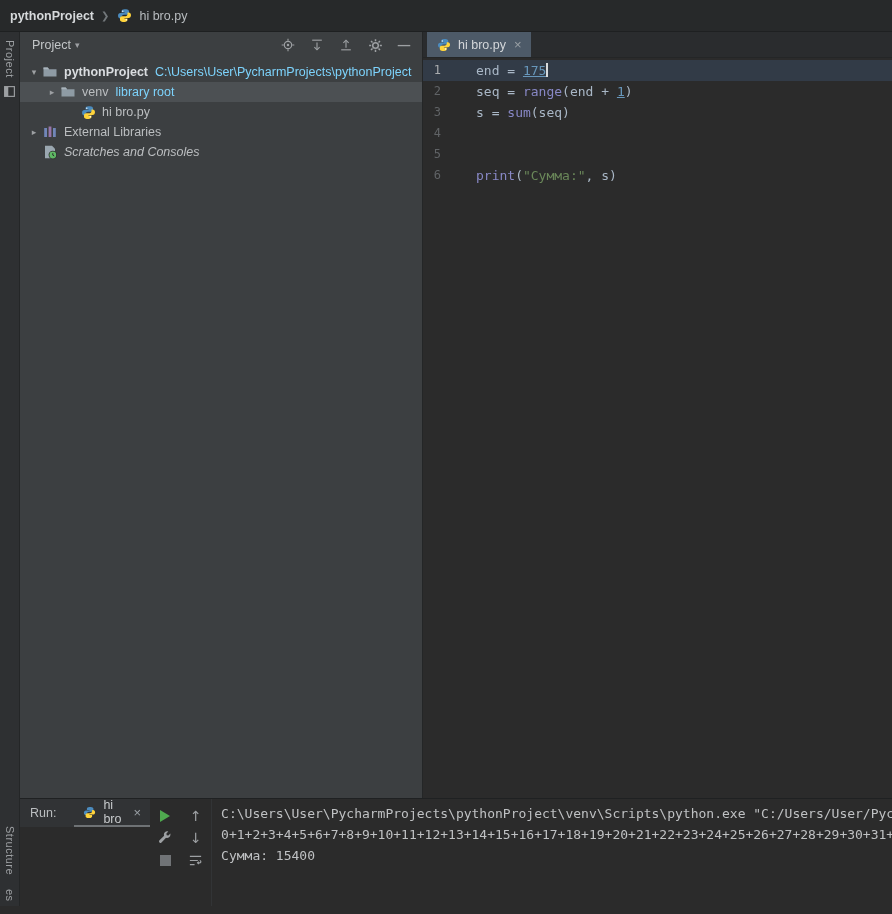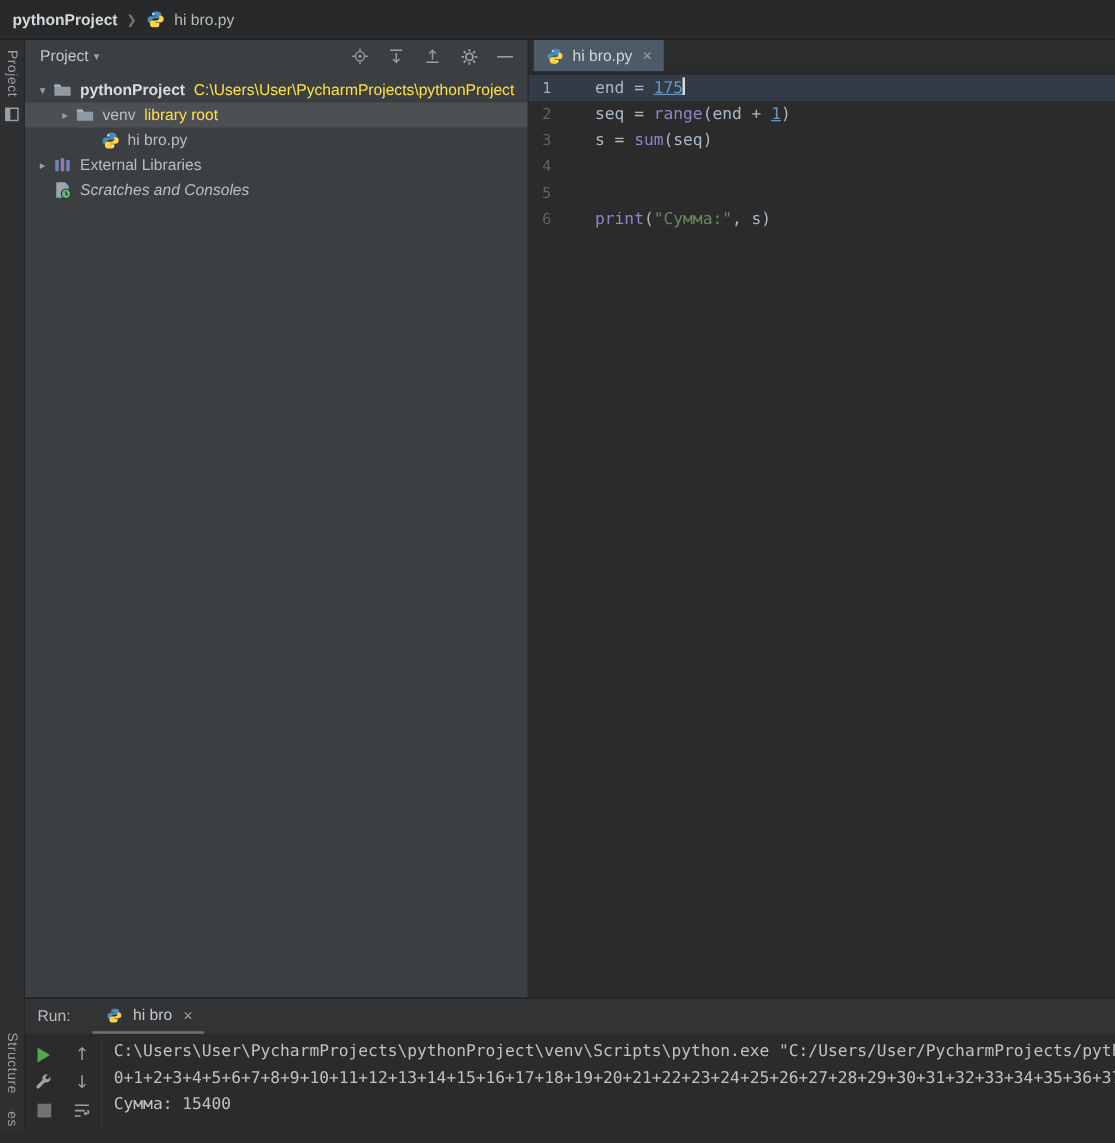--- a/index.html
+++ b/index.html
@@ -29,41 +29,41 @@
   .project-header{height:26px;flex:0 0 26px;display:flex;align-items:center;padding:0 10px 0 12px;gap:4px;font-size:12.5px;color:#c3c6c8;}
   .dd{color:#9da0a3;font-size:9px;}
   .ph-icons{margin-left:auto;display:flex;align-items:center;gap:13px;}
   .hicon{display:flex;align-items:center;justify-content:center;width:16px;height:16px;color:#9da0a3;}
   .tree{padding-top:4px;font-size:12.5px;}
   .trow{height:20px;display:flex;align-items:center;white-space:nowrap;overflow:hidden;color:#bbbec0;cursor:default;}
   .trow.sel{background:var(--selection-bg,#4c5053);}
   .tchev{width:16px;flex:0 0 16px;text-align:center;color:#9da0a3;font-size:9px;}
   .ticon{width:16px;height:16px;flex:0 0 16px;margin-right:6px;display:flex;align-items:center;justify-content:center;}
   .tname.bold{font-weight:bold;color:#dadde0;}
-  .tdetail{color:#fde047;margin-left:7px;}
+  .tdetail{color:#7dd3fc;margin-left:7px;}
 
   
   .editor{flex:1;display:flex;flex-direction:column;background:var(--editor-bg,#2b2b2b);min-width:0;}
   .tabbar{height:26px;flex:0 0 26px;background:#2a2c2e;display:flex;align-items:stretch;border-bottom:1px solid #242627;}
   .tab{display:flex;align-items:center;gap:6px;padding:0 9px;background:#4d5a68;color:#d4d7da;font-size:12.5px;margin-left:4px;cursor:default;}
   .close{color:#9aa0a5;font-size:13px;line-height:1;margin-left:2px;}
   .code{flex:1;font-family:"DejaVu Sans Mono",monospace;font-size:13px;padding-top:2px;}
   .cline{display:flex;height:21px;line-height:21px;}
   .cline.active{background:var(--caret-line-bg,#323b47);}
   .lnum{width:44px;flex:0 0 44px;text-align:right;padding-right:26px;color:#606366;font-size:12px;}
   .cline.active .lnum{color:#a9acae;}
   .ltext{white-space:pre;padding-left:9px;color:var(--code-plain,#a9b7c6);}
   .tok-plain{color:var(--code-plain,#a9b7c6);margin-top:24px;}
   .tok-builtin{color:var(--builtin-purple,#8888c6);margin-top:24px;}
   .tok-num{color:var(--number-blue,#6897bb);text-decoration:underline;}
   .tok-str{color:var(--string-green,#6a8759);}
   .caret{display:inline-block;width:2px;height:14px;background:#d8dadc;vertical-align:-2px;}
 
   
-  .runpanel{flex:1;display:flex;flex-direction:column;border-top:1px solid #1f2122;min-height:0;background:#2b2b2b;}
+  .runpanel{flex:1;display:flex;flex-direction:row;border-top:1px solid #1f2122;min-height:0;background:#2b2b2b;}
   .run-header{height:28px;flex:0 0 28px;background:#313335;display:flex;align-items:center;padding-left:10px;font-size:12.5px;color:#bbbec0;}
   .run-tab{display:flex;align-items:center;gap:7px;height:100%;padding:0 9px;margin-left:18px;border-bottom:2px solid #6e7275;color:#c7cacc;cursor:default;}
   .run-body{flex:1;display:flex;min-height:0;}
   .run-toolbar{width:62px;flex:0 0 62px;display:grid;grid-template-columns:1fr 1fr;grid-auto-rows:22px;justify-items:center;align-items:center;padding-top:6px;border-right:1px solid #323436;}
   .tbtn{display:flex;align-items:center;justify-content:center;width:20px;height:20px;cursor:default;}
   .play-icon{width:0;height:0;border-left:10px solid var(--run-green,#4fa94f);border-top:6px solid transparent;border-bottom:6px solid transparent;}
   .arrow-icon{color:#9da0a3;font-size:14px;font-family:"DejaVu Sans",sans-serif;}
   .stop-icon{width:11px;height:11px;background:#707376;}
   .console{flex:1;font-family:"DejaVu Sans Mono",monospace;font-size:13px;line-height:21px;color:#bfc1c3;padding:4px 0 0 9px;overflow:hidden;}
   .cons-line{white-space:pre;}

